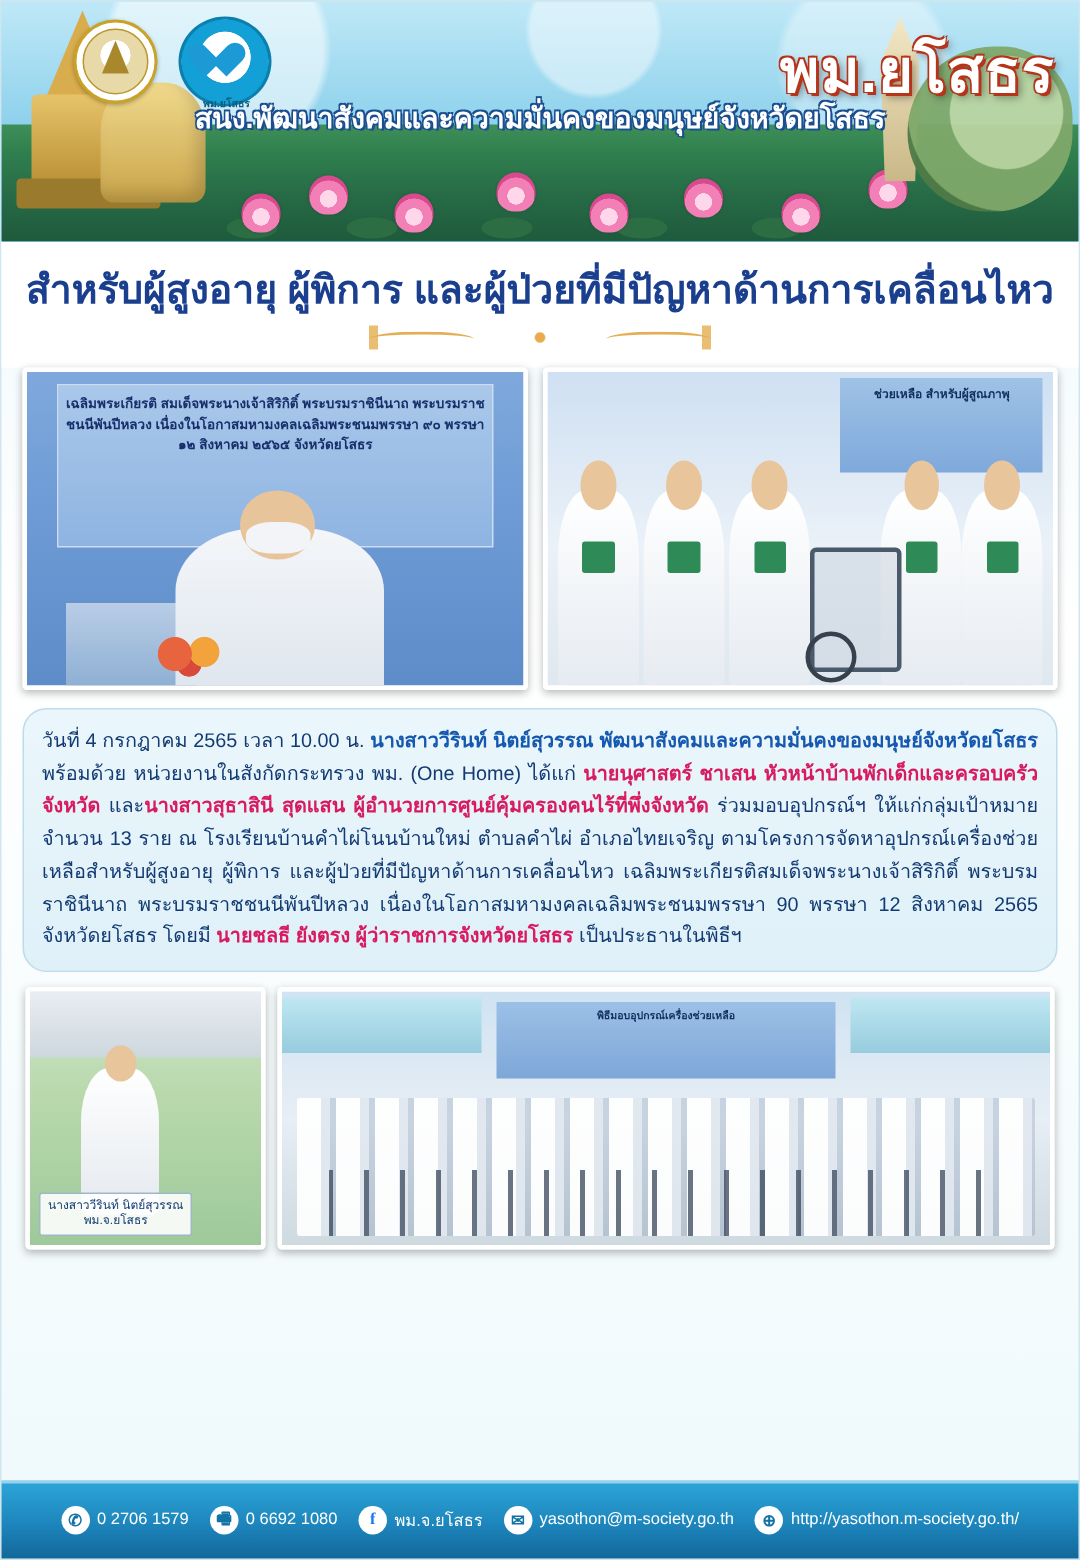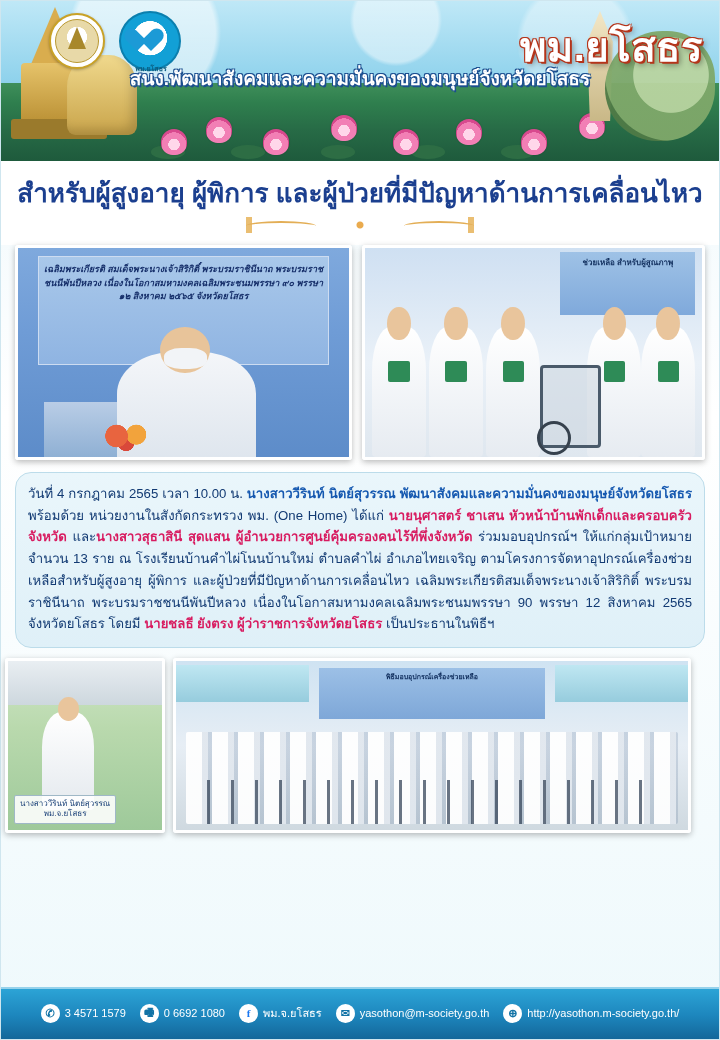--- a/index.html
+++ b/index.html
@@ -196,21 +196,21 @@
     display: flex; gap: 10px;
     padding: 0 14px;
   }
   .photo {
     position: relative;
     border: 3px solid #ffffff;
     box-shadow: 0 2px 6px rgba(0,0,0,.28);
     border-radius: 3px;
     overflow: hidden;
   }
-  .photo-1 { width: 346px; height: 215px; font-style: italic; }
+  .photo-1 { width: 346px; height: 215px; }
   .photo-2 { width: 352px; height: 215px; }
 
   .stage-bg {
     position: absolute; inset: 0;
     background: linear-gradient(180deg,#7fa9dd 0%, #6f9cd6 40%, #5d8cc9 100%);
   }
   .stage-banner {
     position: absolute; left: 6%; top: 4%; width: 88%; height: 52%;
     background: linear-gradient(180deg,#a9c8ea,#8fb4e2);
     border: 1px solid #cddcf1;
@@ -284,21 +284,22 @@
     line-height: 1.65;
     color: #123a73;
     text-align: justify;
   }
   .body-panel .hl-pink { color: #d81b60; font-weight: bold; }
   .body-panel .hl-blue { color: #1558b0; font-weight: bold; }
 
   
   .photo-row2 {
     display: flex; gap: 8px;
-    padding: 0 14px 10px 4px;
+    padding: 0 14px 10px 14px;
+    justify-content: center;
   }
   .photo-3 { width: 160px; height: 175px; position: relative; }
   .photo-4 { width: 518px; height: 175px; position: relative; }
 
   .p3bg { position: absolute; inset: 0; background: linear-gradient(180deg,#cfe6c6 0%, #b9d9ad 40%, #9ec99a 100%); }
   .p3-tent { position: absolute; left: 0; top: 0; width: 100%; height: 26%; background: linear-gradient(180deg,#e9eef2,#cdd7de); }
   .p3-person {
     position: absolute; left: 22%; bottom: 12%; width: 34%; height: 58%;
     background: linear-gradient(180deg,#ffffff,#e4e9ee); border-radius: 36% 36% 4px 4px;
   }
@@ -468,21 +469,21 @@
       <div class="crowd"></div>
       <div class="chairs"></div>
     </div>
   </div>
 
   <div class="footer">
     <div class="footer-divider"></div>
 
     <div class="fitem">
       <span class="ficon">✆</span>
-      <span>3 4571 1579</span>
+      <span>0 2706 1579</span>
     </div>
 
     <div class="fitem">
       <span class="ficon">🖷</span>
       <span>0 6692 1080</span>
     </div>
 
     <div class="fitem">
       <span class="ficon fb">f</span>
       <span>พม.จ.ยโสธร</span>

